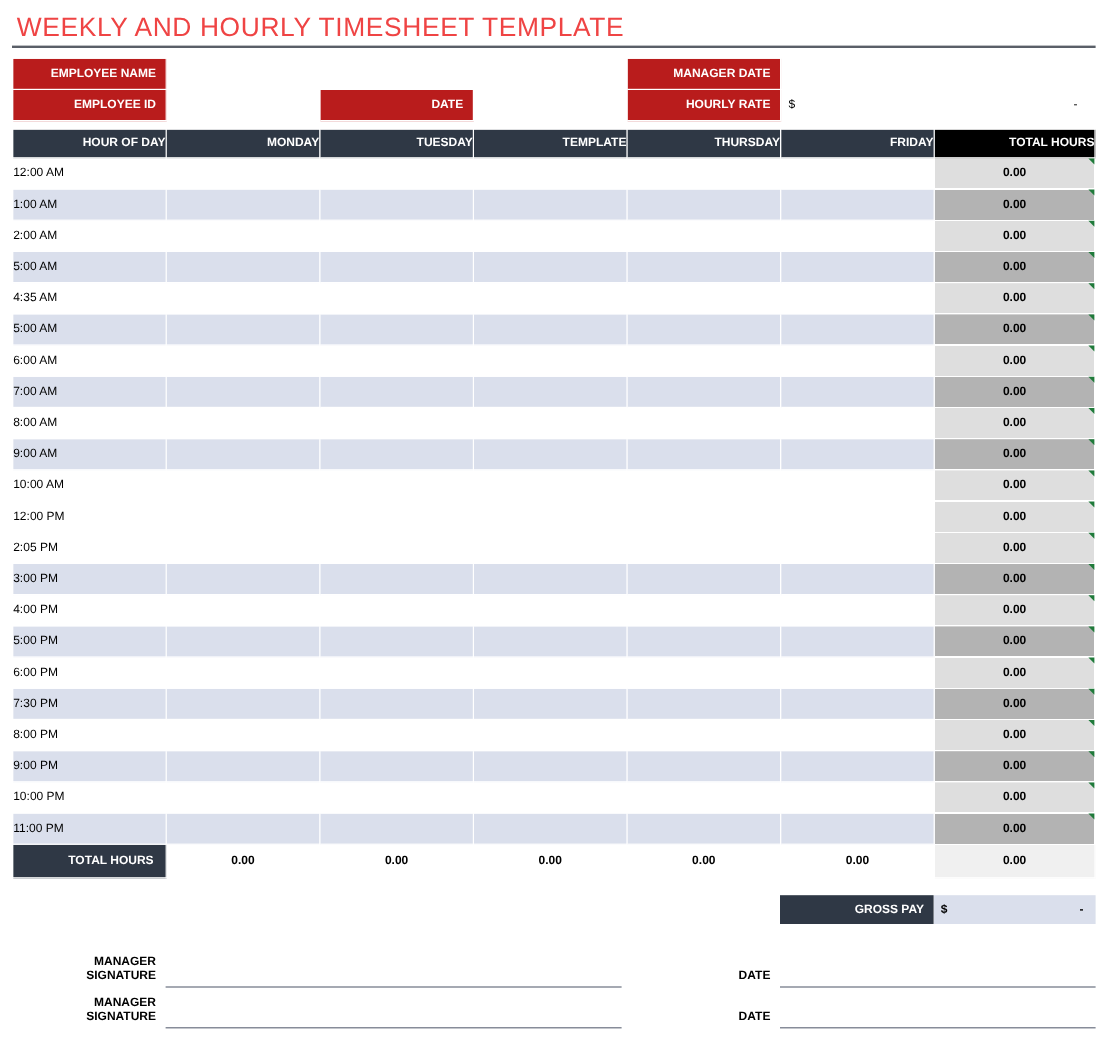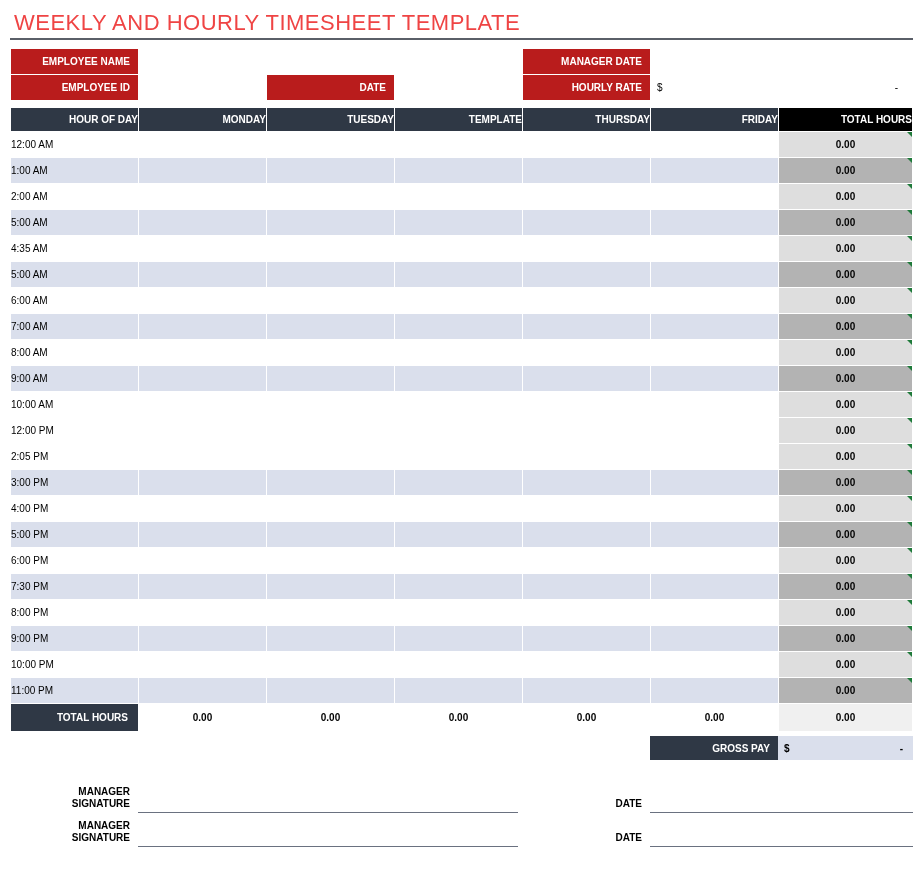--- a/index.html
+++ b/index.html
@@ -86,21 +86,21 @@
     font-weight: bold;
     text-align: center;
     height: 28px;
     font-size: 10px;
   }
   .grid tr.footrow td.foot-lbl { text-align: right; padding-right: 10px; }
   .grid tr.footrow td.foot-day { background: #ffffff; color: #000000; }
   .grid tr.footrow td.foot-total { background: #f0f0f0; color: #000000; }
 
   
-  .gross { margin-top: 4px; width: 100%; border-collapse: collapse; table-layout: fixed; }
+  .gross { margin-top: 14px; width: 100%; border-collapse: collapse; table-layout: fixed; }
   .gross td { height: 24px; font-size: 10px; vertical-align: middle; }
   .gross .lbl {
     background: #2f3845; color: #ffffff; font-weight: bold;
     text-align: right; padding-right: 8px;
   }
   .gross .val {
     background: #dadfec; position: relative; padding: 0 6px; font-weight: bold;
   }
   .gross .val .cur { position: absolute; left: 6px; }
   .gross .val .dash { float: right; padding-right: 4px; }

